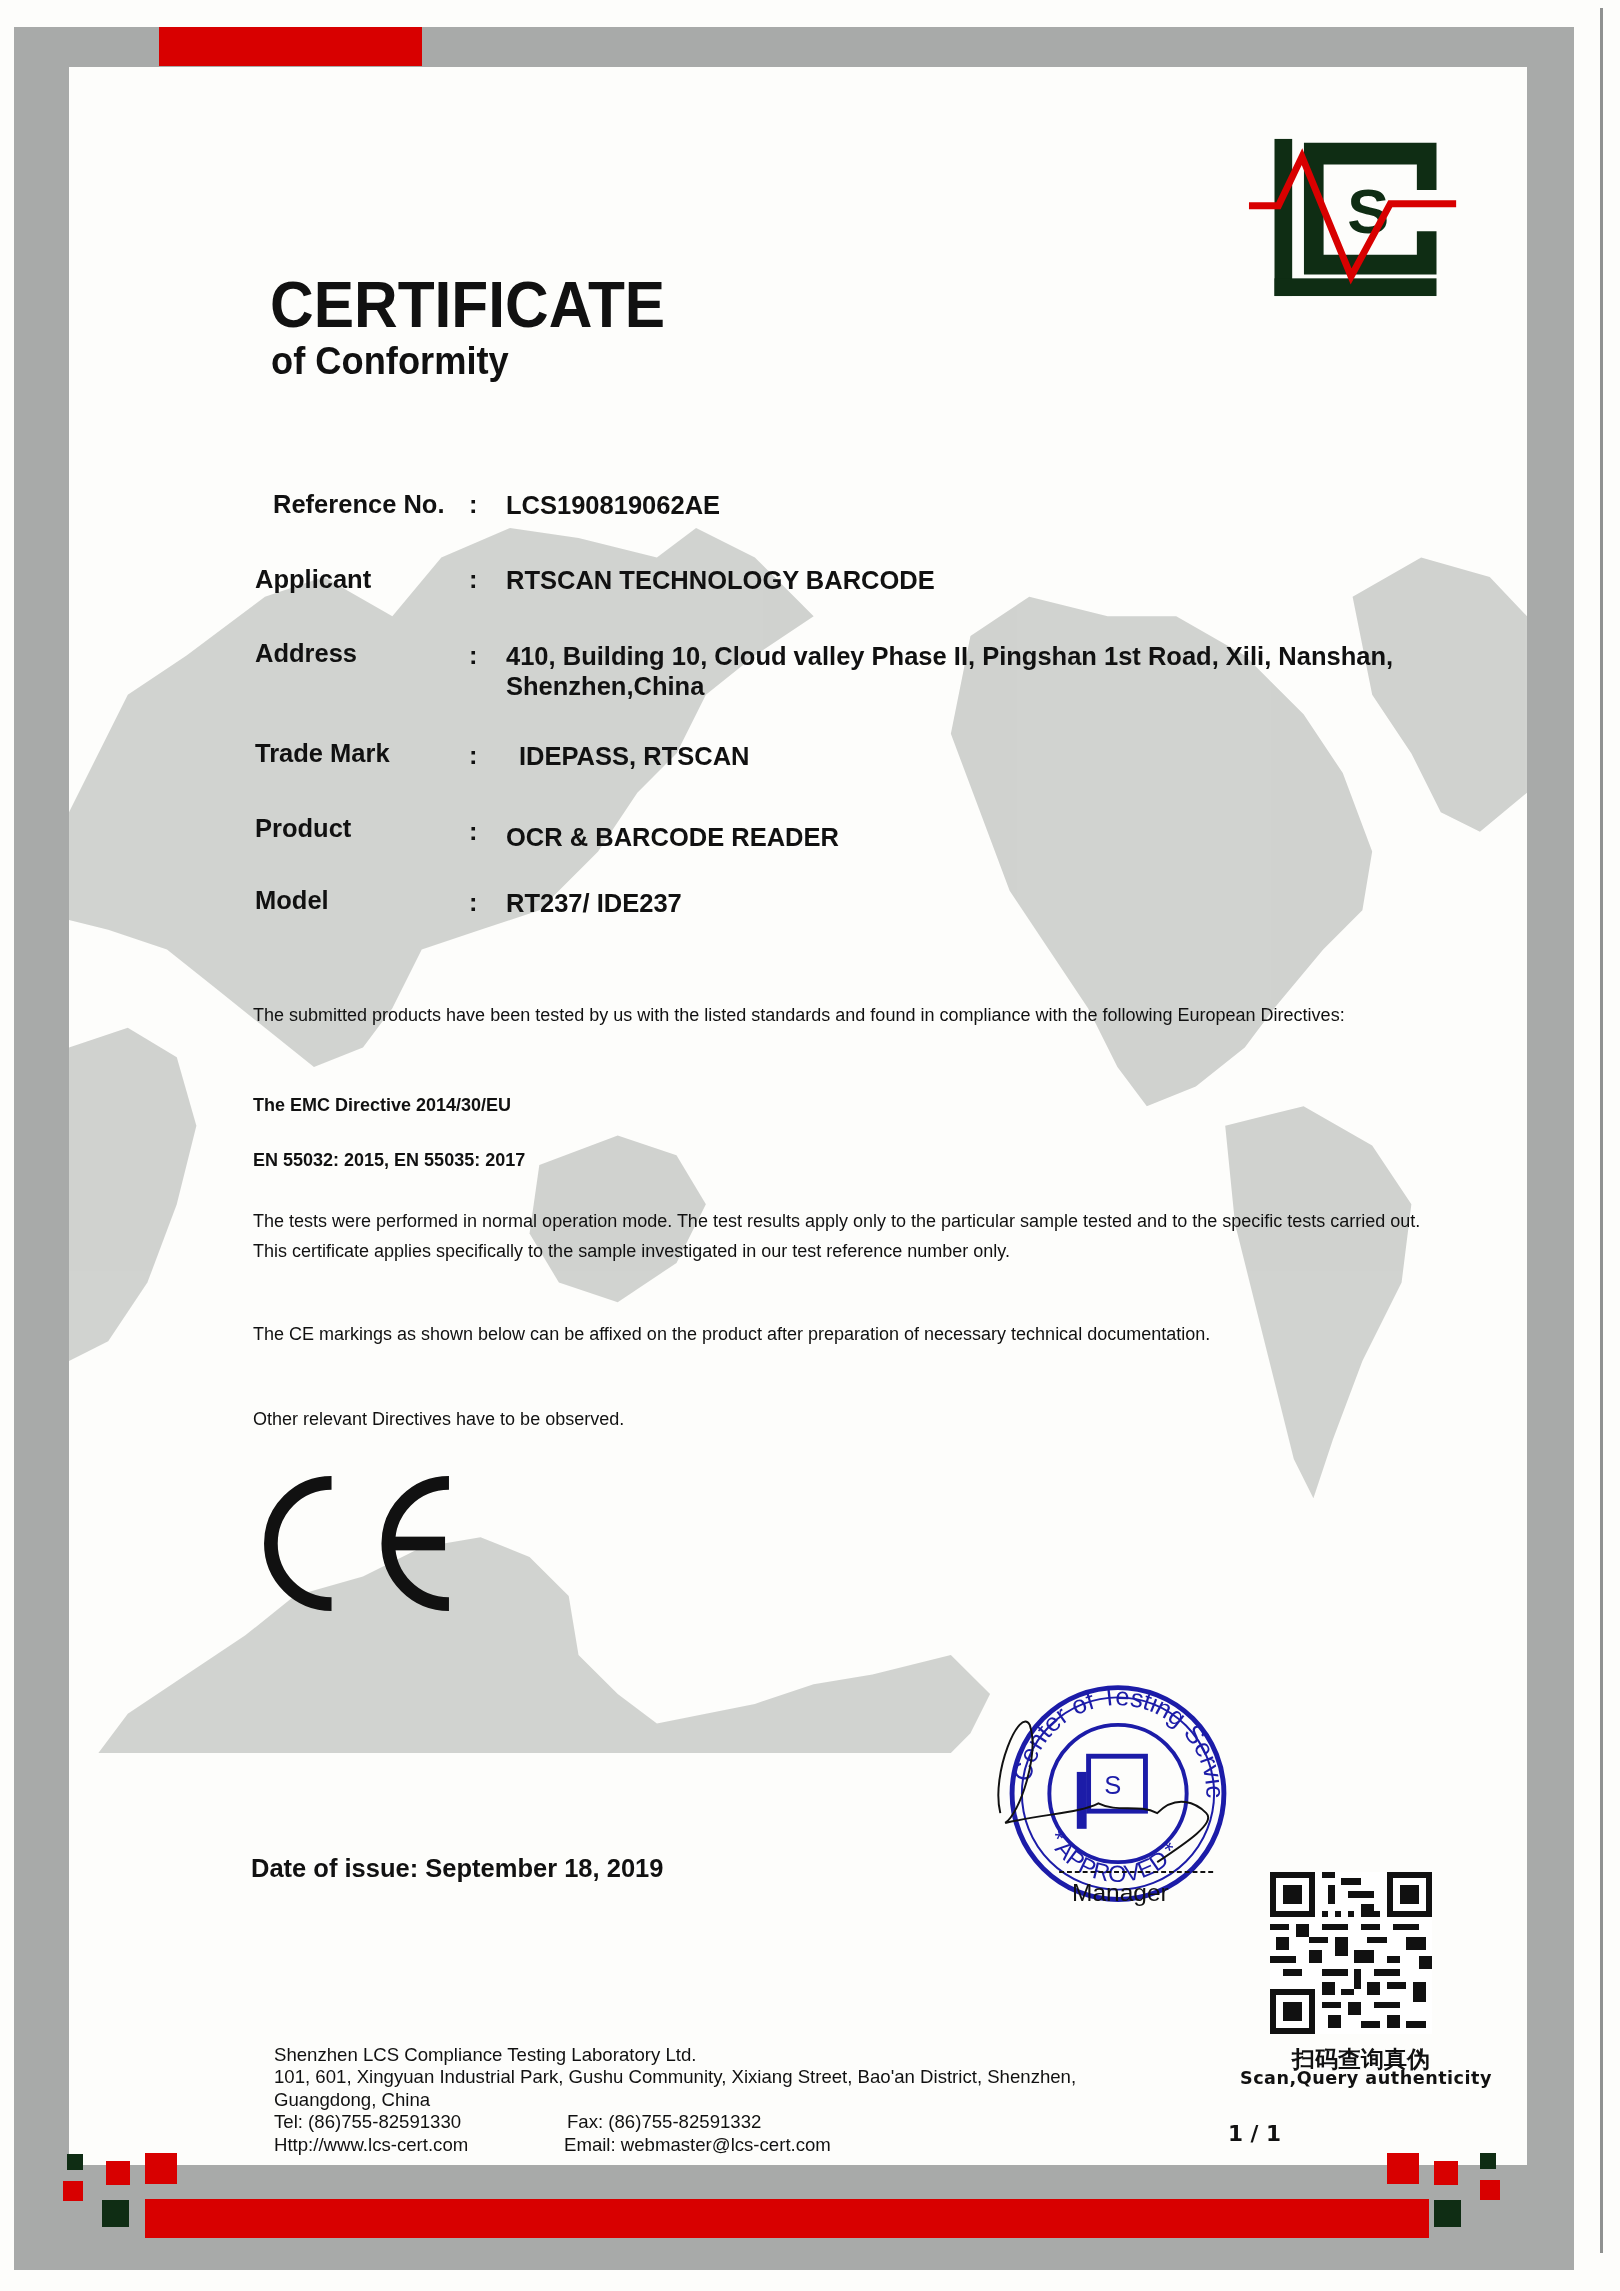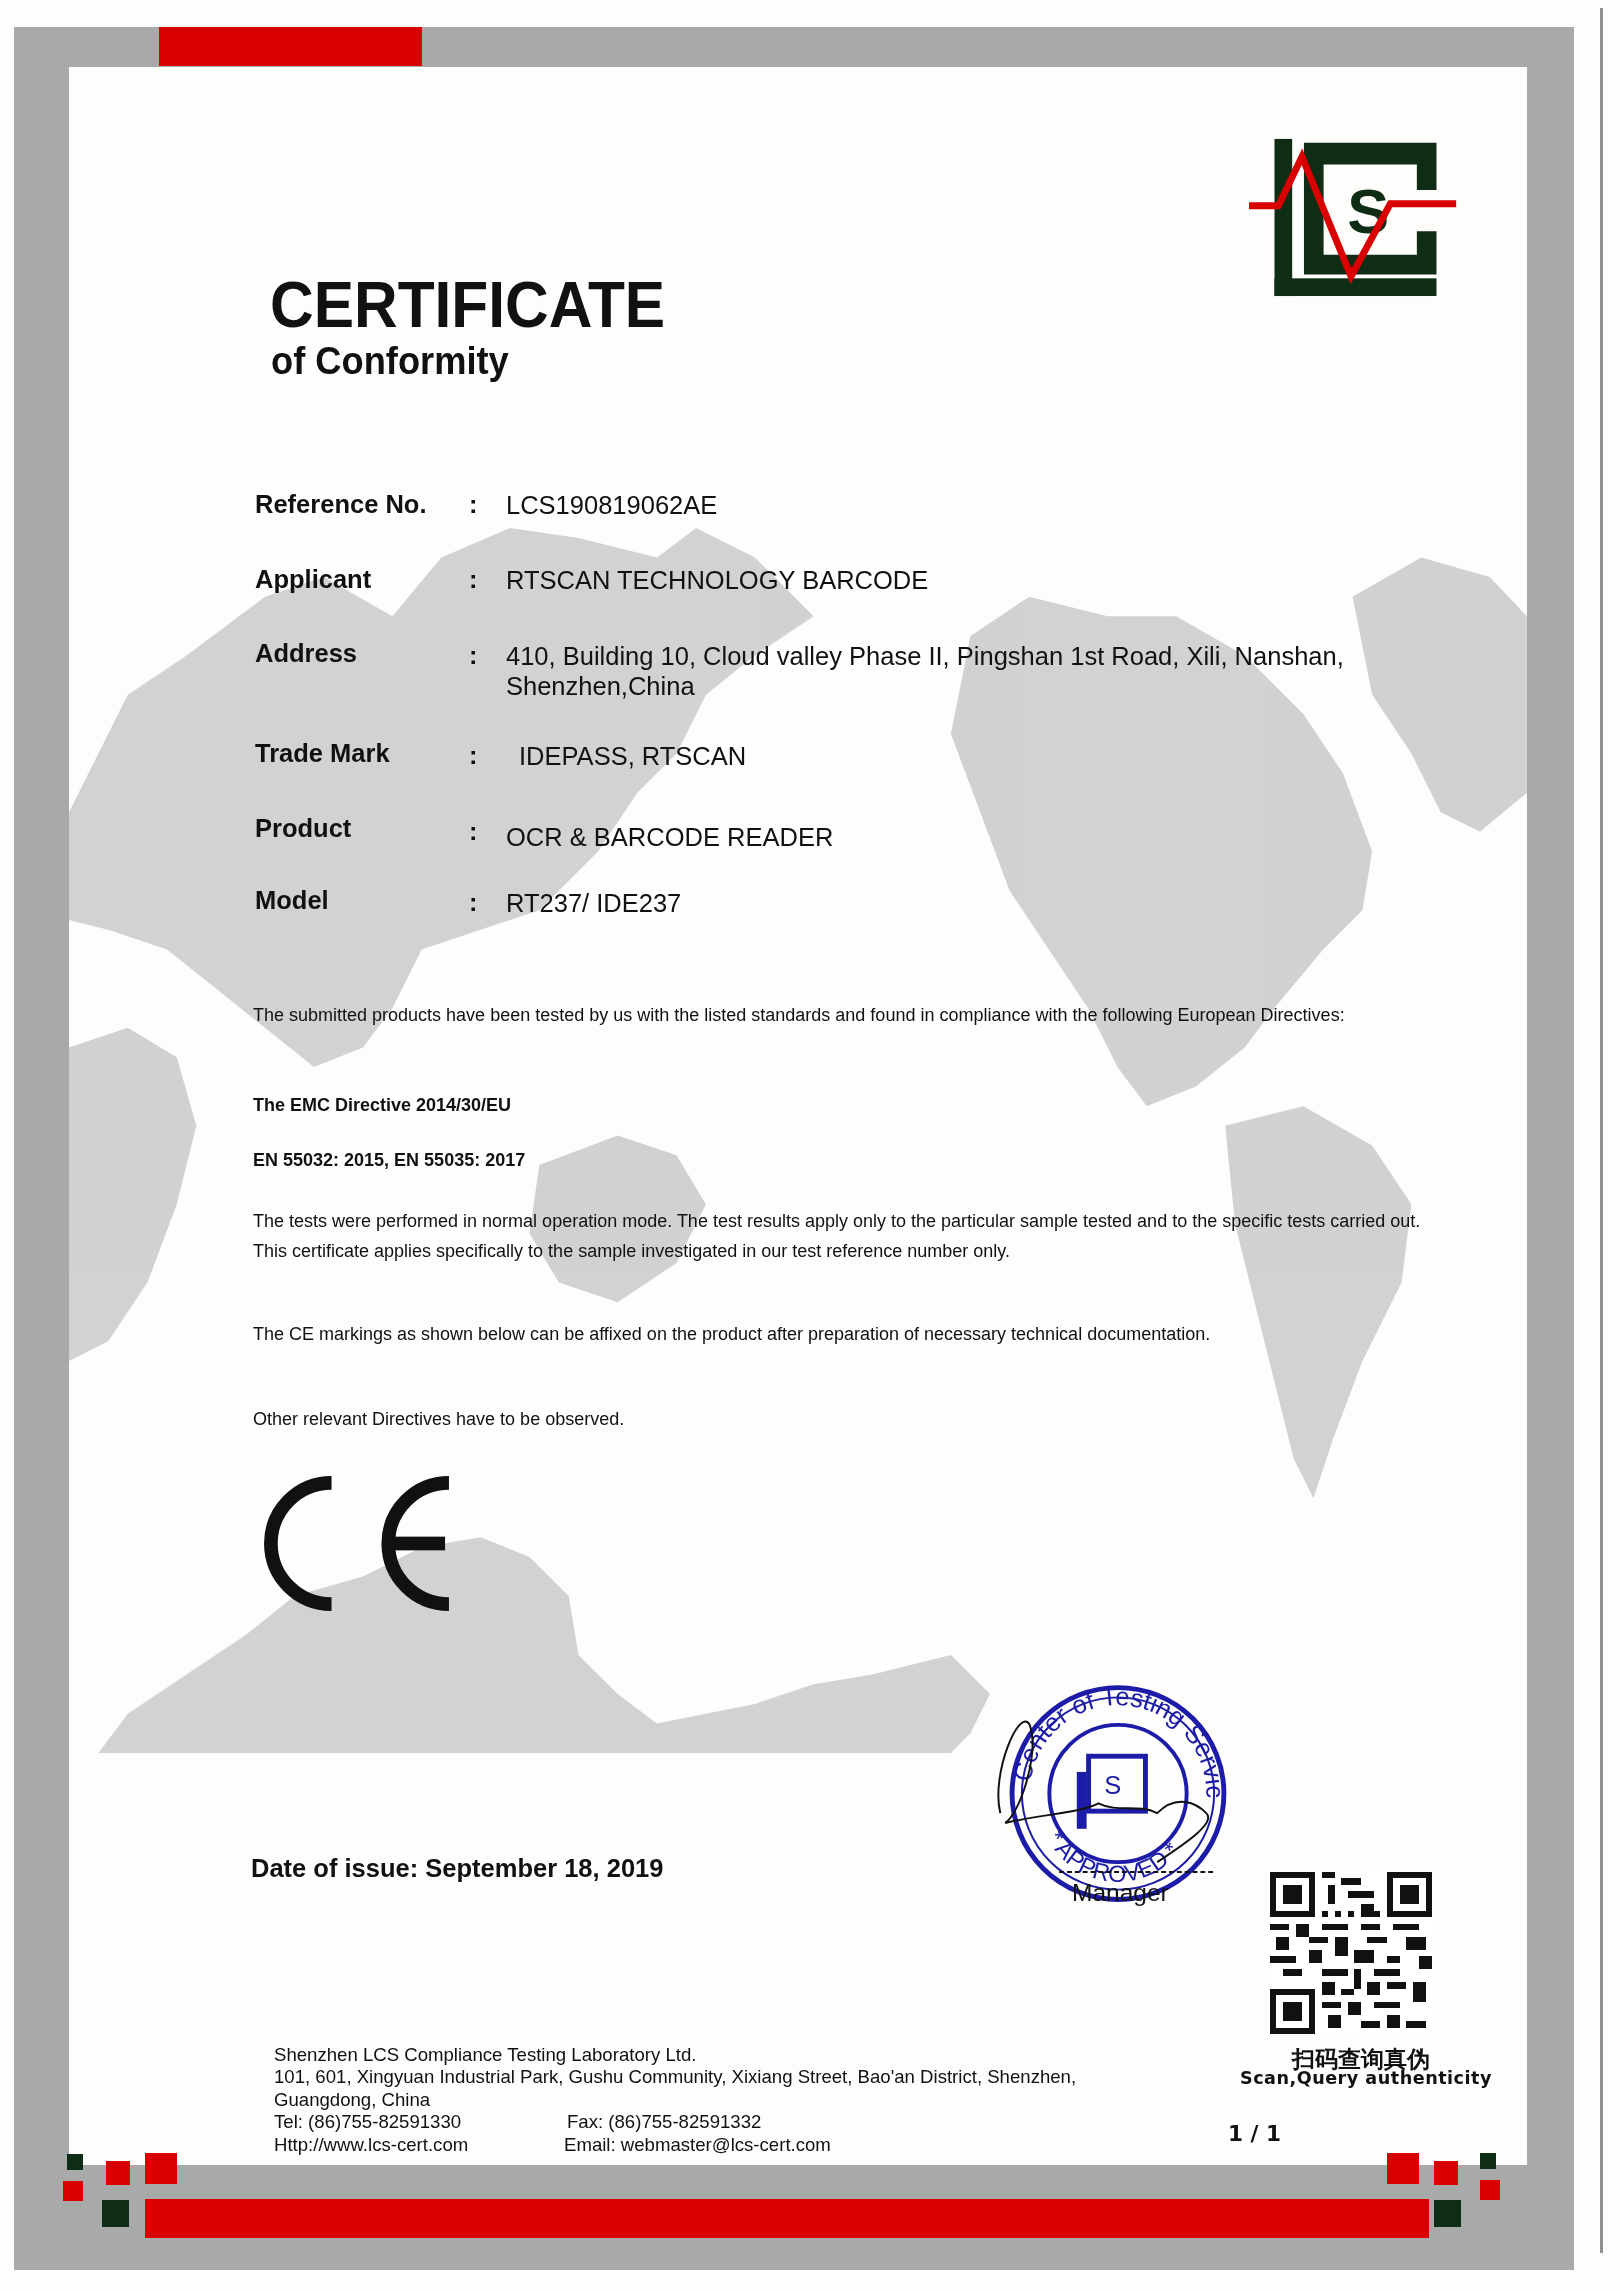--- a/index.html
+++ b/index.html
@@ -10,21 +10,21 @@
   .green{background:#0f2d14;}
   .inner{left:69px;top:67px;width:1458px;height:2098px;background:#fdfdfb;}
   .right-rule{left:1600px;top:7.8px;width:2.9px;height:2245px;background:#8f9190;}
   .map{left:69px;top:67px;width:1458px;height:2098px;}
   
   .logo{left:1245px;top:135px;width:221px;height:162px;}
   .title{left:270px;top:267px;font-size:65px;font-weight:bold;letter-spacing:0px;transform:scaleX(0.93);transform-origin:left top;}
   .subtitle{left:271px;top:339px;font-size:39px;font-weight:bold;transform:scaleX(0.93);transform-origin:left top;}
   .field-label{left:255px;font-size:25.5px;font-weight:bold;}
   .field-colon{left:469px;font-size:25.5px;font-weight:bold;}
-  .field-value{left:506px;font-size:25.5px;font-weight:normal;width:941px;line-height:30px;}
+  .field-value{left:506px;font-size:25.5px;font-weight:bold;width:941px;line-height:30px;}
   .para{left:253px;font-size:18px;width:1176px;line-height:30px;}
   .bold{font-weight:bold;}
   .ce{left:253px;top:1475px;width:206px;height:137px;}
   .date{left:251px;top:1854px;font-size:25.5px;font-weight:bold;}
   .stamp{left:961px;top:1666px;width:314px;height:255px;}
   .manager{left:1072px;top:1879px;font-size:24.5px;}
   .qr{left:1270px;top:1872px;width:162px;height:162px;}
   .qr-cn{left:1292px;top:2044px;font-size:23px;font-weight:bold;font-family:"DejaVu Sans",sans-serif;}
   .qr-en{left:1240px;top:2068px;font-size:17.6px;font-weight:bold;font-family:"DejaVu Sans",sans-serif;letter-spacing:0.5px;}
   .page{left:1228px;top:2121px;font-size:21.6px;font-weight:bold;font-family:"DejaVu Sans",sans-serif;}
@@ -74,21 +74,21 @@
   <rect x="30" y="4" width="18" height="160" fill="#0f2d14"></rect>
   <rect x="30" y="146" width="165" height="18" fill="#0f2d14"></rect>
   <path d="M60 8 H195 V56 H175 V30 H80 V122 H175 V98 H195 V142 H60 Z" fill="#0f2d14"></path>
   <text x="104" y="100" font-family="Liberation Sans, sans-serif" font-weight="bold" font-size="64" fill="#0f2d14">S</text>
   <polyline points="4,72 34,72 58,22 108,144 148,70 215,70" fill="none" stroke="#d80000" stroke-width="7"></polyline>
 </svg>
 
 <div class="abs title">CERTIFICATE</div>
 <div class="abs subtitle">of Conformity</div>
 
-<div class="abs field-label" style="top:490px;">Reference No.</div>
+<div class="abs field-label" style="top:490px;margin-left:18px;">Reference No.</div>
 <div class="abs field-colon" style="top:490px;">:</div>
 <div class="abs field-value" style="top:490px;">LCS190819062AE</div>
 
 <div class="abs field-label" style="top:565px;">Applicant</div>
 <div class="abs field-colon" style="top:565px;">:</div>
 <div class="abs field-value" style="top:565px;">RTSCAN TECHNOLOGY BARCODE</div>
 
 <div class="abs field-label" style="top:639px;">Address</div>
 <div class="abs field-colon" style="top:641px;">:</div>
 <div class="abs field-value" style="top:641px;">410, Building 10, Cloud valley Phase II, Pingshan 1st Road, Xili, Nanshan, Shenzhen,China</div>

